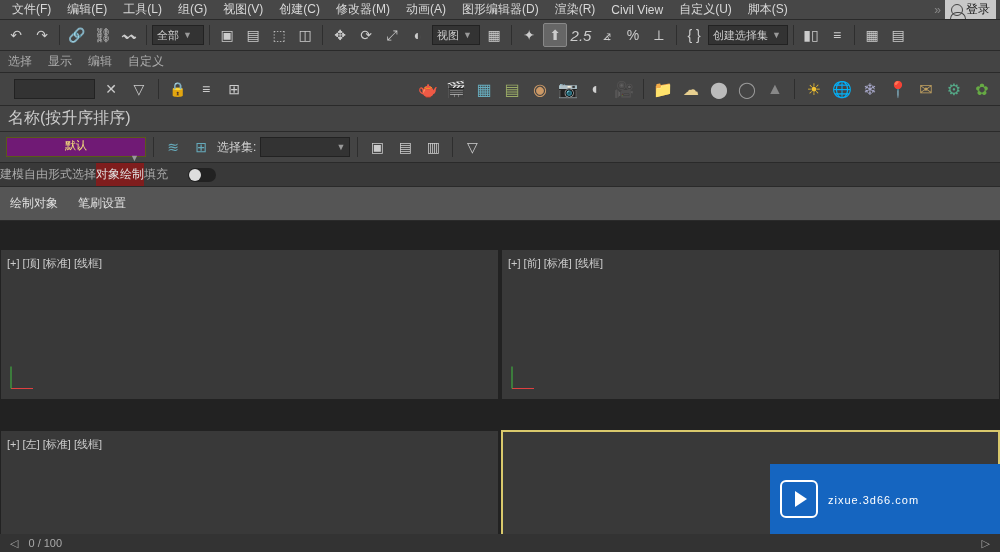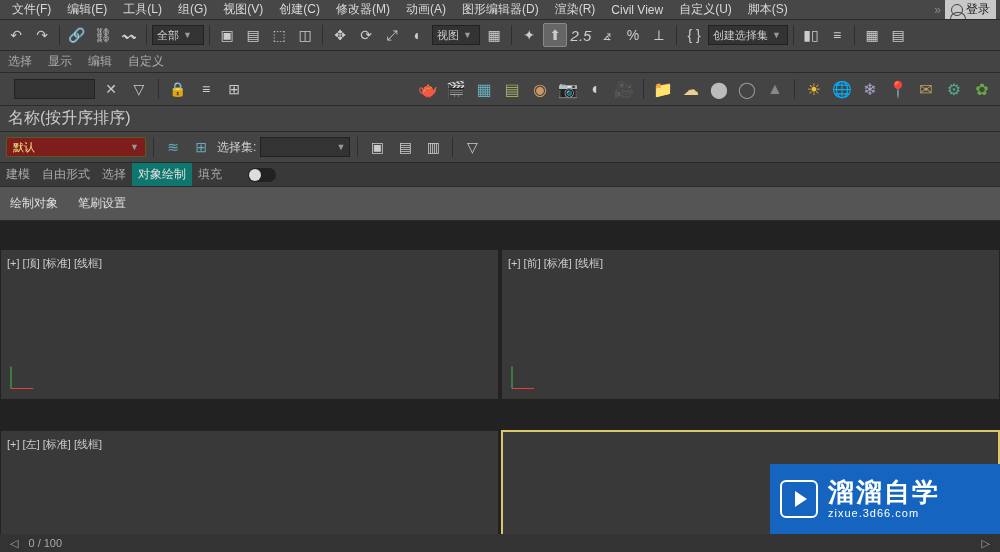--- a/index.html
+++ b/index.html
@@ -22,26 +22,26 @@
 .subbar { background: #444; display: flex; align-items: center; padding: 2px 8px; gap: 16px; border-bottom: 1px solid #2a2a2a; }
 .subbar .sitem { color: #aaa; cursor: pointer; }
 
 .row2 { display: flex; background: #444; border-bottom: 1px solid #2a2a2a; align-items: center; }
 .searchrow { display: flex; align-items: center; gap: 4px; padding: 2px 8px; }
 .searchbox { flex: 1; background: #333; border: 1px solid #222; height: 20px; }
 .iconrow { display: flex; flex: 1; justify-content: flex-end; padding: 2px 6px; gap: 4px; align-items: center; }
 .colicon { width: 24px; height: 24px; display: flex; align-items: center; justify-content: center; font-size: 16px; cursor: pointer; }
 
 .row3 { background: #444; border-bottom: 1px solid #2a2a2a; display: flex; align-items: center; padding: 3px 6px; gap: 4px; }
-.inputsel { background: #7f1d1d; border: 1px solid #5a5a1a; color: #f5e27b; height: 20px; padding: 0 6px; width: 140px; display: flex; align-items: center; font-size: 11px; }
+.inputsel { background: #701a75; border: 1px solid #5a5a1a; color: #f5e27b; height: 20px; padding: 0 6px; width: 140px; display: flex; align-items: center; font-size: 11px; flex-direction: column; }
 .inputsel .arrow { margin-left: auto; color: #999; font-size: 9px; }
 
 .tabrow { background: #393939; border-bottom: 1px solid #2a2a2a; display: flex; align-items: center; }
-.tab { padding: 3px 6px; color: #aaa; cursor: pointer; }
-.tab.active { background: #0f766e; color: #e0e0e0; }
+.tab { padding: 3px 0; color: #aaa; cursor: pointer; }
+.tab.active { background: #7f1d1d; color: #e0e0e0; }
 .switch { margin-left: 20px; width: 28px; height: 14px; background: #222; border-radius: 7px; position: relative; }
 .switch::after { content: ""; width: 12px; height: 12px; background: #ddd; border-radius: 50%; position: absolute; top: 1px; left: 1px; }
 
 .subtabrow { background: #555; display: flex; border-bottom: 1px solid #2a2a2a; }
 .subtab { padding: 8px 10px; color: #e0e0e0; cursor: pointer; }
 
 .viewports { flex: 1; display: grid; grid-template-columns: 1fr 1fr; grid-template-rows: 1fr 1fr; gap: 2px; background: #222; height: 360px; }
 .vp { background: #393939; position: relative; border: 1px solid #222; margin-top: 28px; }
 .vp.active { border: 2px solid #d9c96c; }
 .vplabel { position: absolute; top: 6px; left: 6px; color: #ccc; font-size: 11px; }
@@ -254,16 +254,15 @@
 
 <div class="timeline">
   <span class="play">◁</span>
   <span>0 / 100</span>
   <span style="margin-left:auto">▷</span>
 </div>
 
 <div class="watermark">
   <div class="wm-icon"></div>
   <div class="wm-text">
-    <div class="wm-main">溜溜自学</div>
     <div class="wm-sub">zixue.3d66.com</div>
   </div>
 </div>
 
 </body></html>

